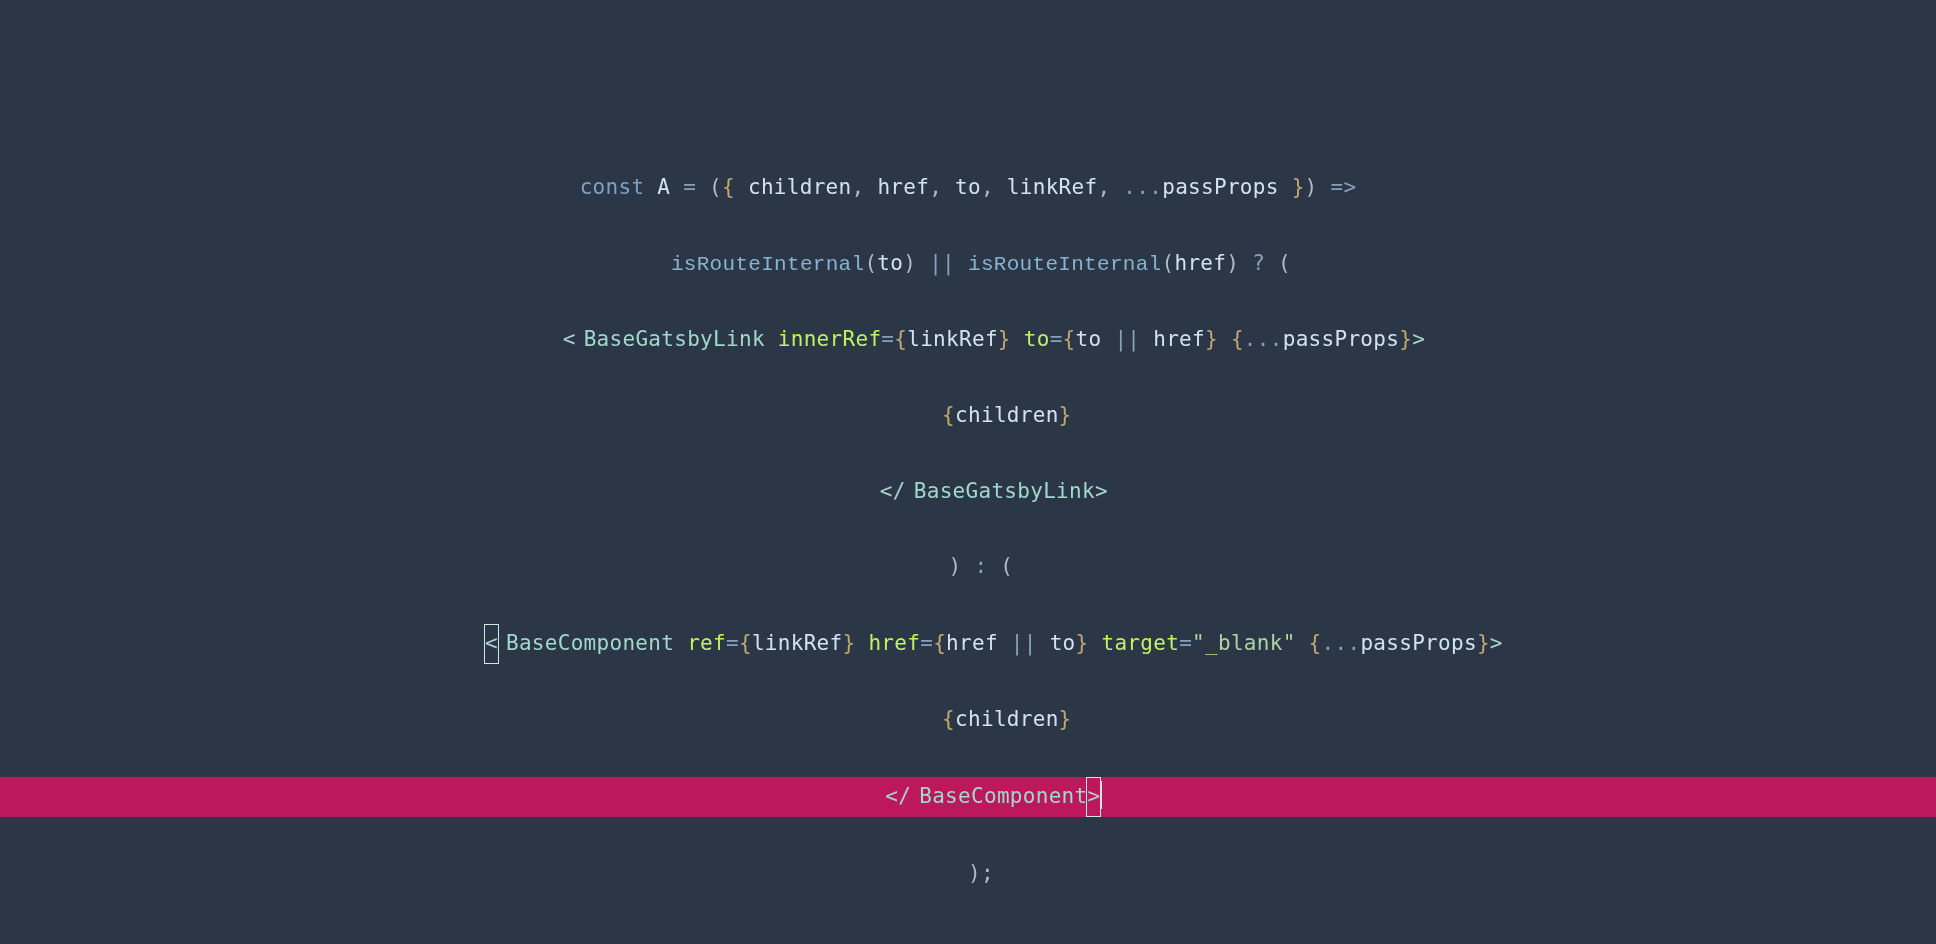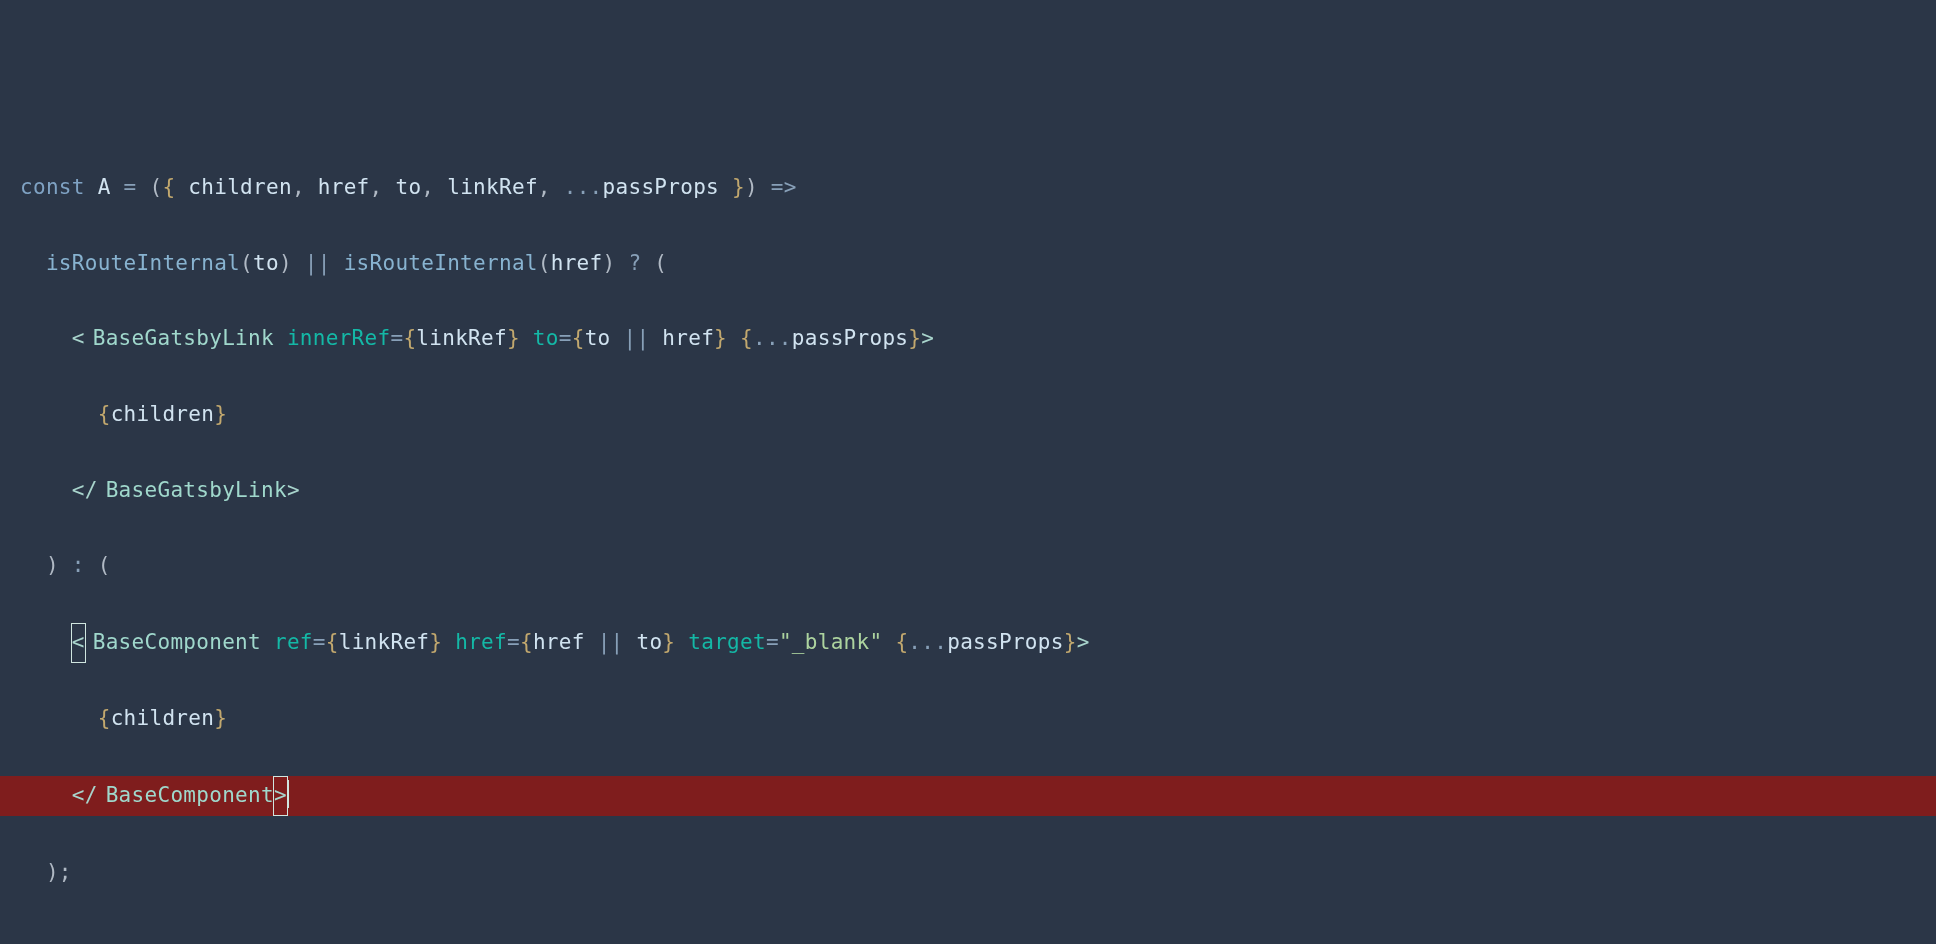--- a/index.html
+++ b/index.html
@@ -6,35 +6,35 @@
   body {
     background: #2b3647;
     font-family: "SF Mono", "Monaco", "Consolas", "DejaVu Sans Mono", monospace;
     font-size: 21px;
     line-height: 1.8;
     padding: 18px 20px;
     color: #c9d1d9;
     white-space: pre;
     letter-spacing: 0.3px;
   }
-  .line { position: relative; min-height: 1.8em; }
+  .line { position: relative; min-height: 1.8em; text-align: center; }
   .highlighted-line {
-    background: #7f1d1d;
+    background: #be185d;
     margin: 0 -20px;
     padding: 0 20px;
   }
   .tok-keyword { color: #7fa2c3; }
   .tok-const-name { color: #d1e3f0; font-weight: 500; }
   .tok-punct { color: #b0b9c4; }
   .tok-param { color: #d1e3f0; font-weight: 500; }
-  .tok-func { color: #88b3d0; }
+  .tok-func { color: #88b3d0; font-family: Liberation Mono, monospace; }
   .tok-op { color: #88a0b8; }
   .tok-tag-bracket { color: #a8d4cc; }
   .tok-tag-name { color: #a0d8cc; margin-left: 8px; }
-  .tok-attr { color: #14b8a6; }
+  .tok-attr { color: #bef264; }
   .tok-brace { color: #c2a86e; }
   .tok-var { color: #d1e3f0; font-weight: 500; }
   .tok-string { color: #add49f; }
   .tok-paren { color: #b0b9c4; }
   .cursor-box {
     display: inline-block;
     border: 1px solid #d0e6e0;
     margin-left: -1px;
     margin-right: -1px;
   }

